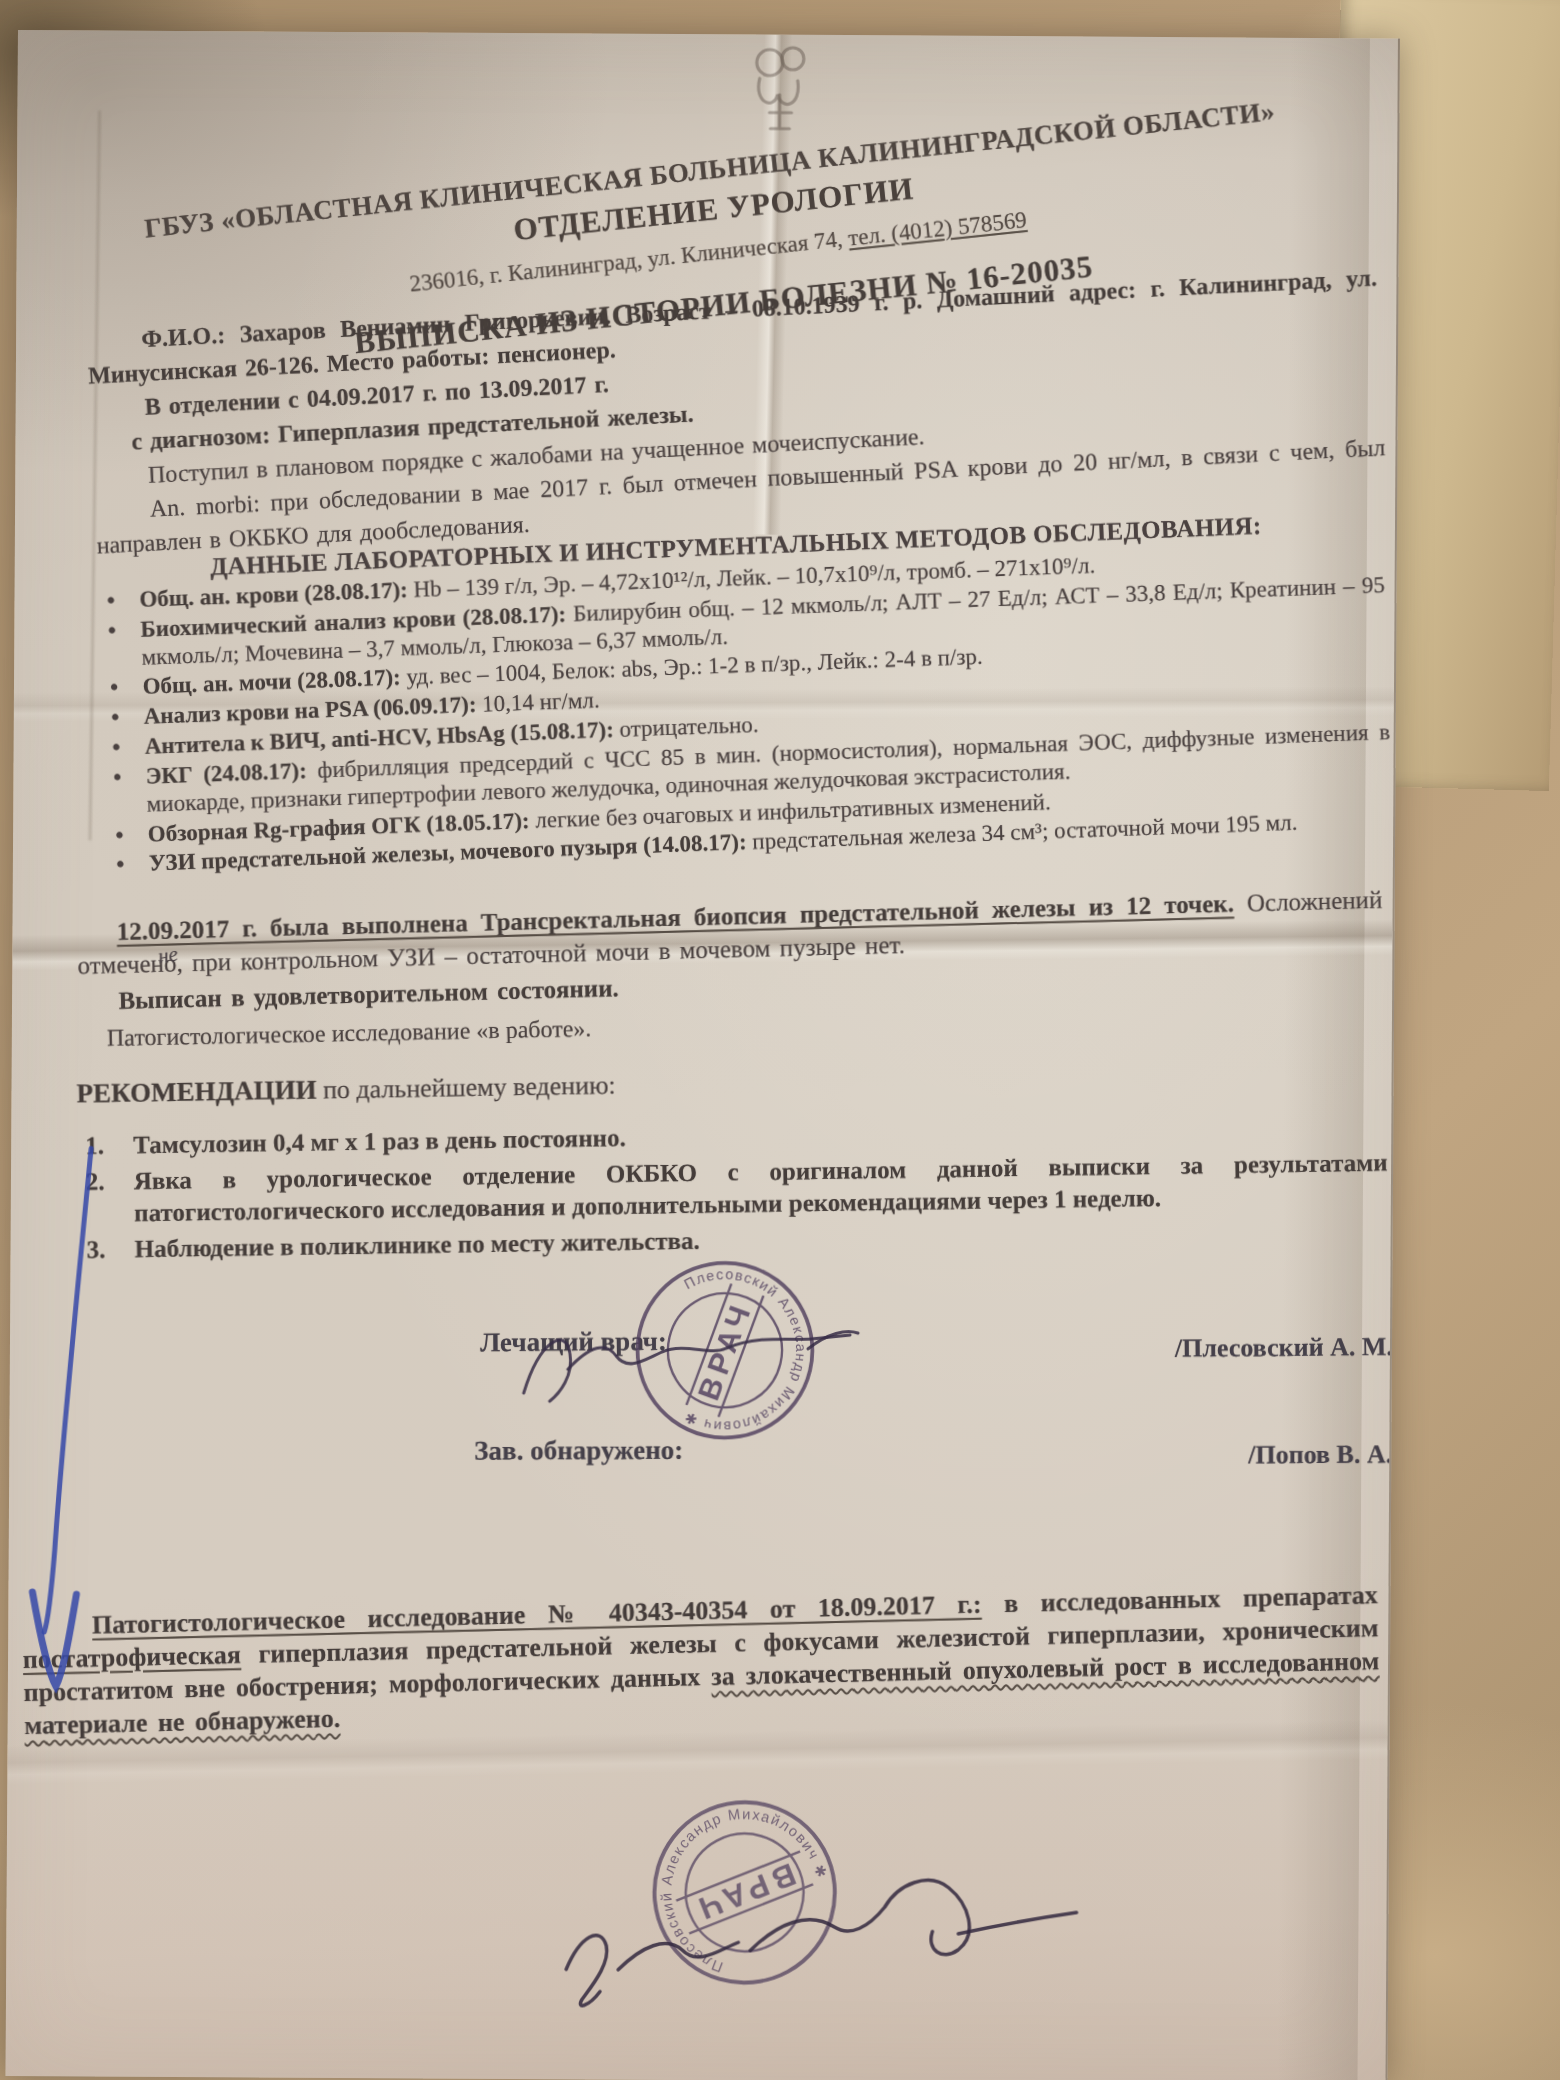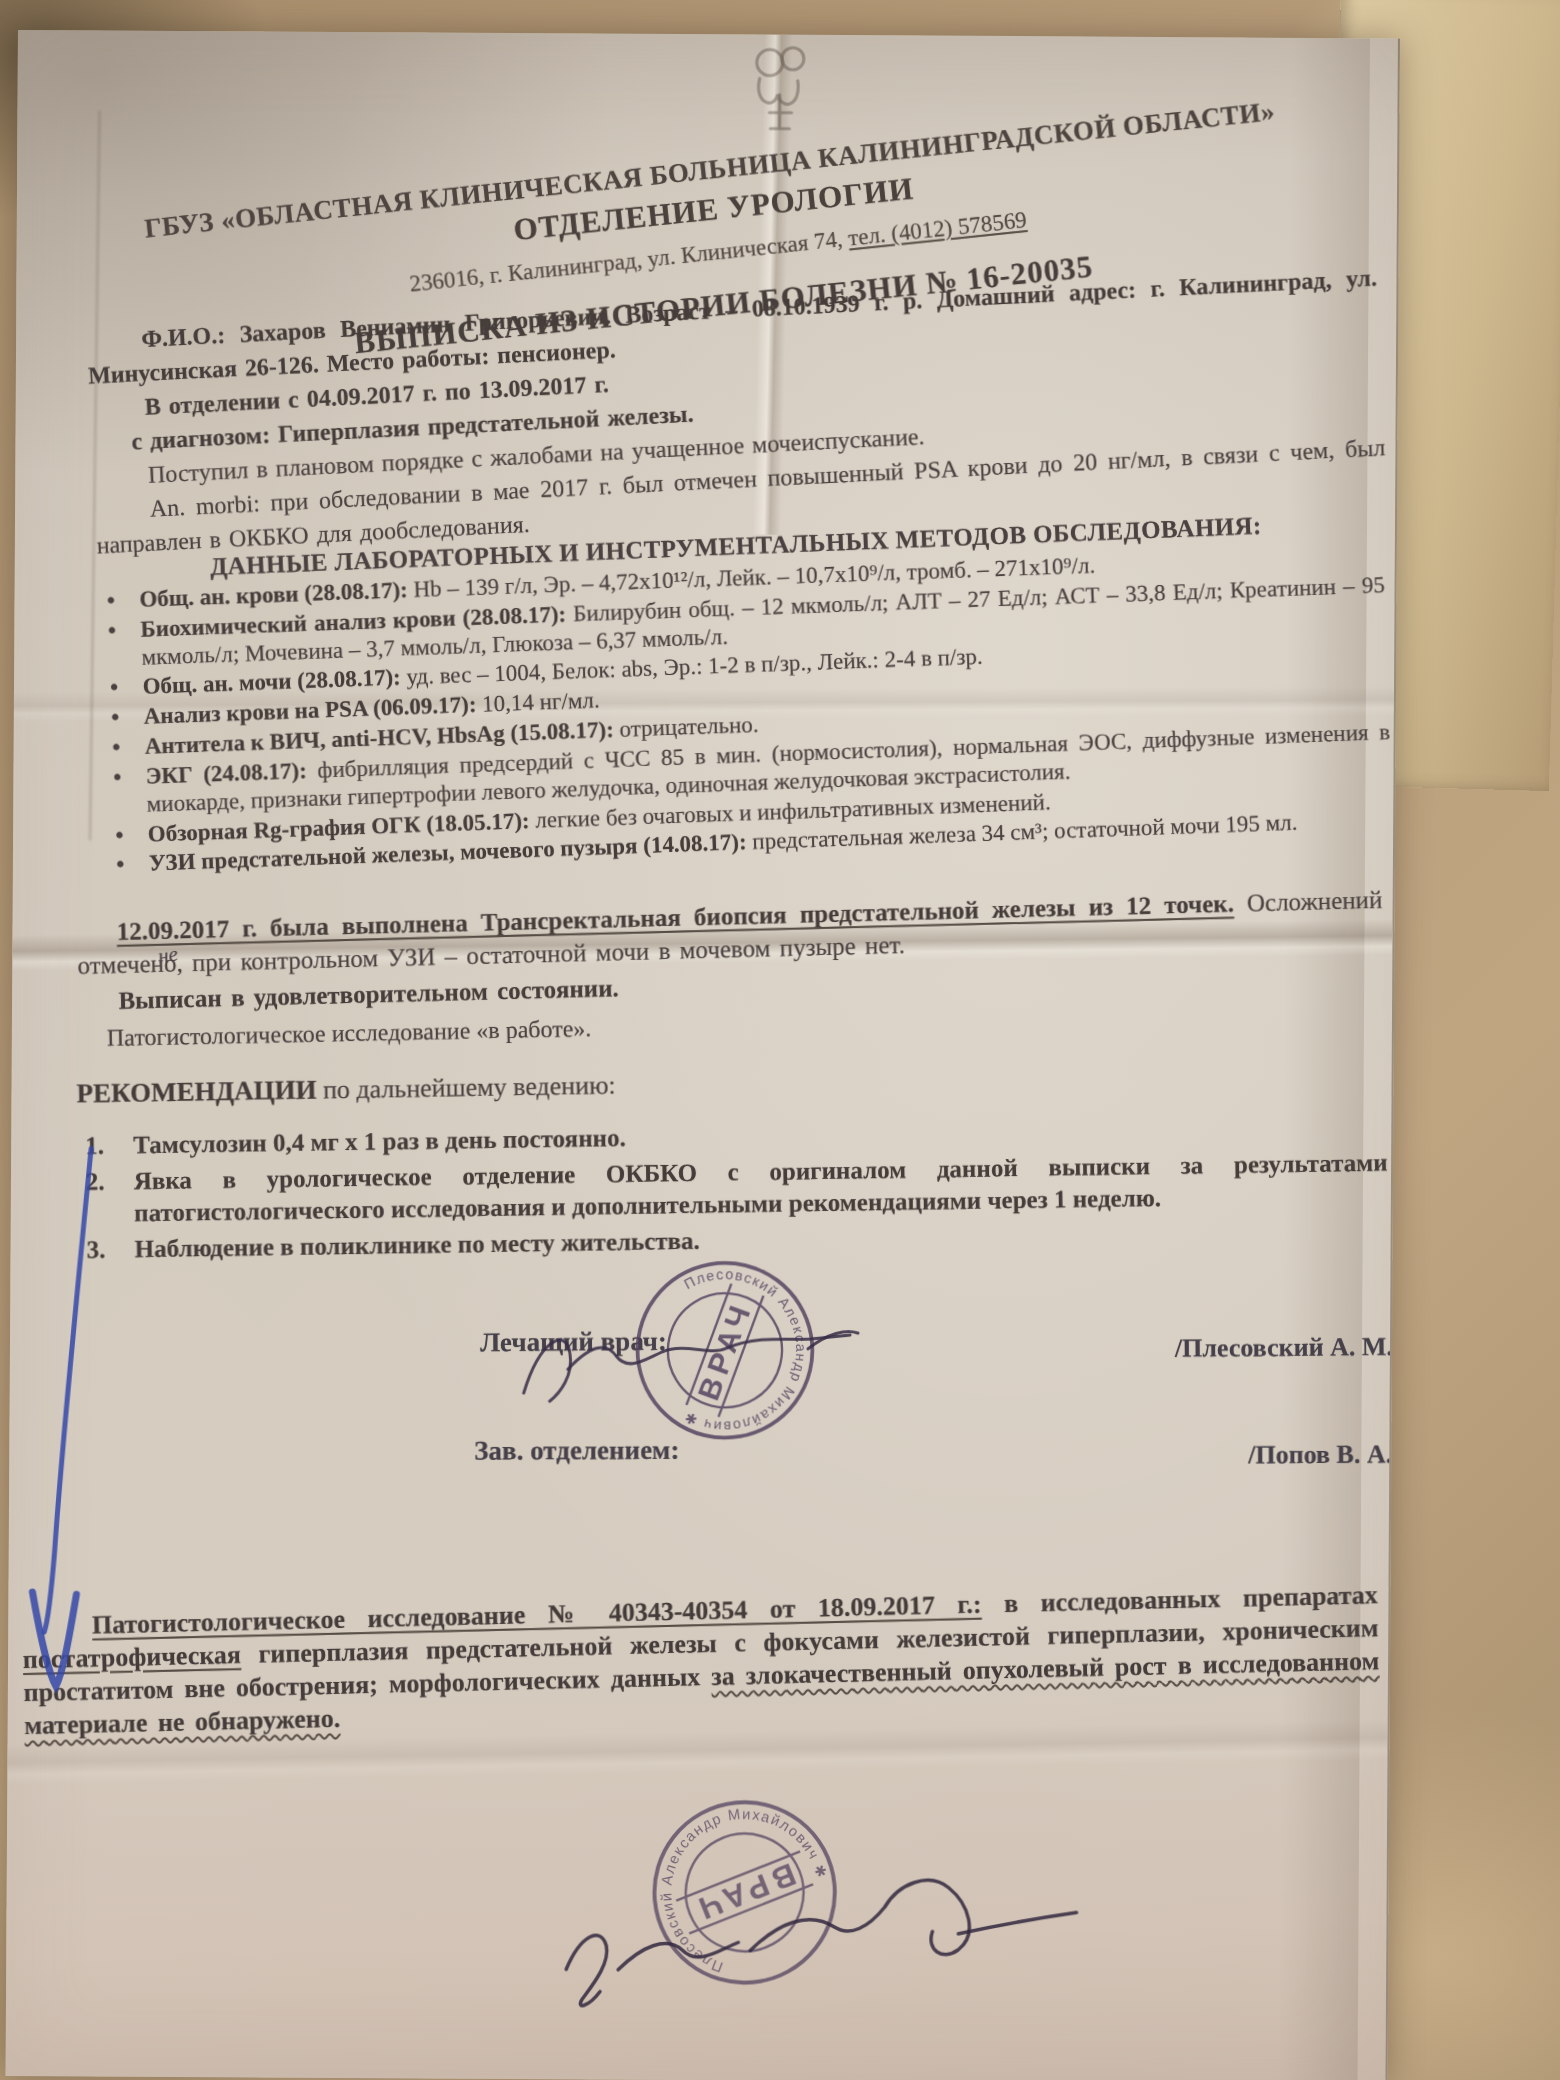--- a/index.html
+++ b/index.html
@@ -183,21 +183,21 @@
         <li>Явка в урологическое отделение ОКБКО с оригиналом данной выписки за результатами патогистологического исследования и дополнительными рекомендациями через 1 неделю.</li>
         <li>Наблюдение в поликлинике по месту жительства.</li>
       </ol>
     </div>
 
     <div class="blk sigrow1 tx">
       <span class="siglabel">Лечащий врач:</span>
       <span class="signame">/Плесовский А. М./</span>
     </div>
     <div class="blk sigrow2 tx">
-      <span class="siglabel">Зав. отделением:</span>
+      <span class="siglabel">Зав. обнаружено:</span>
       <span class="signame">/Попов В. А./</span>
     </div>
 
     <div class="stamp stamp1">
       <svg viewBox="0 0 200 200" width="190" height="190">
         <defs>
             <path id="ring1" d="M 100 25 a 75 75 0 1 1 -0.1 0"></path>
           </defs>
         <circle class="ring-c" cx="100" cy="100" r="92" stroke-width="4"></circle>
         <circle class="ring-c" cx="100" cy="100" r="60" stroke-width="2.5"></circle>

